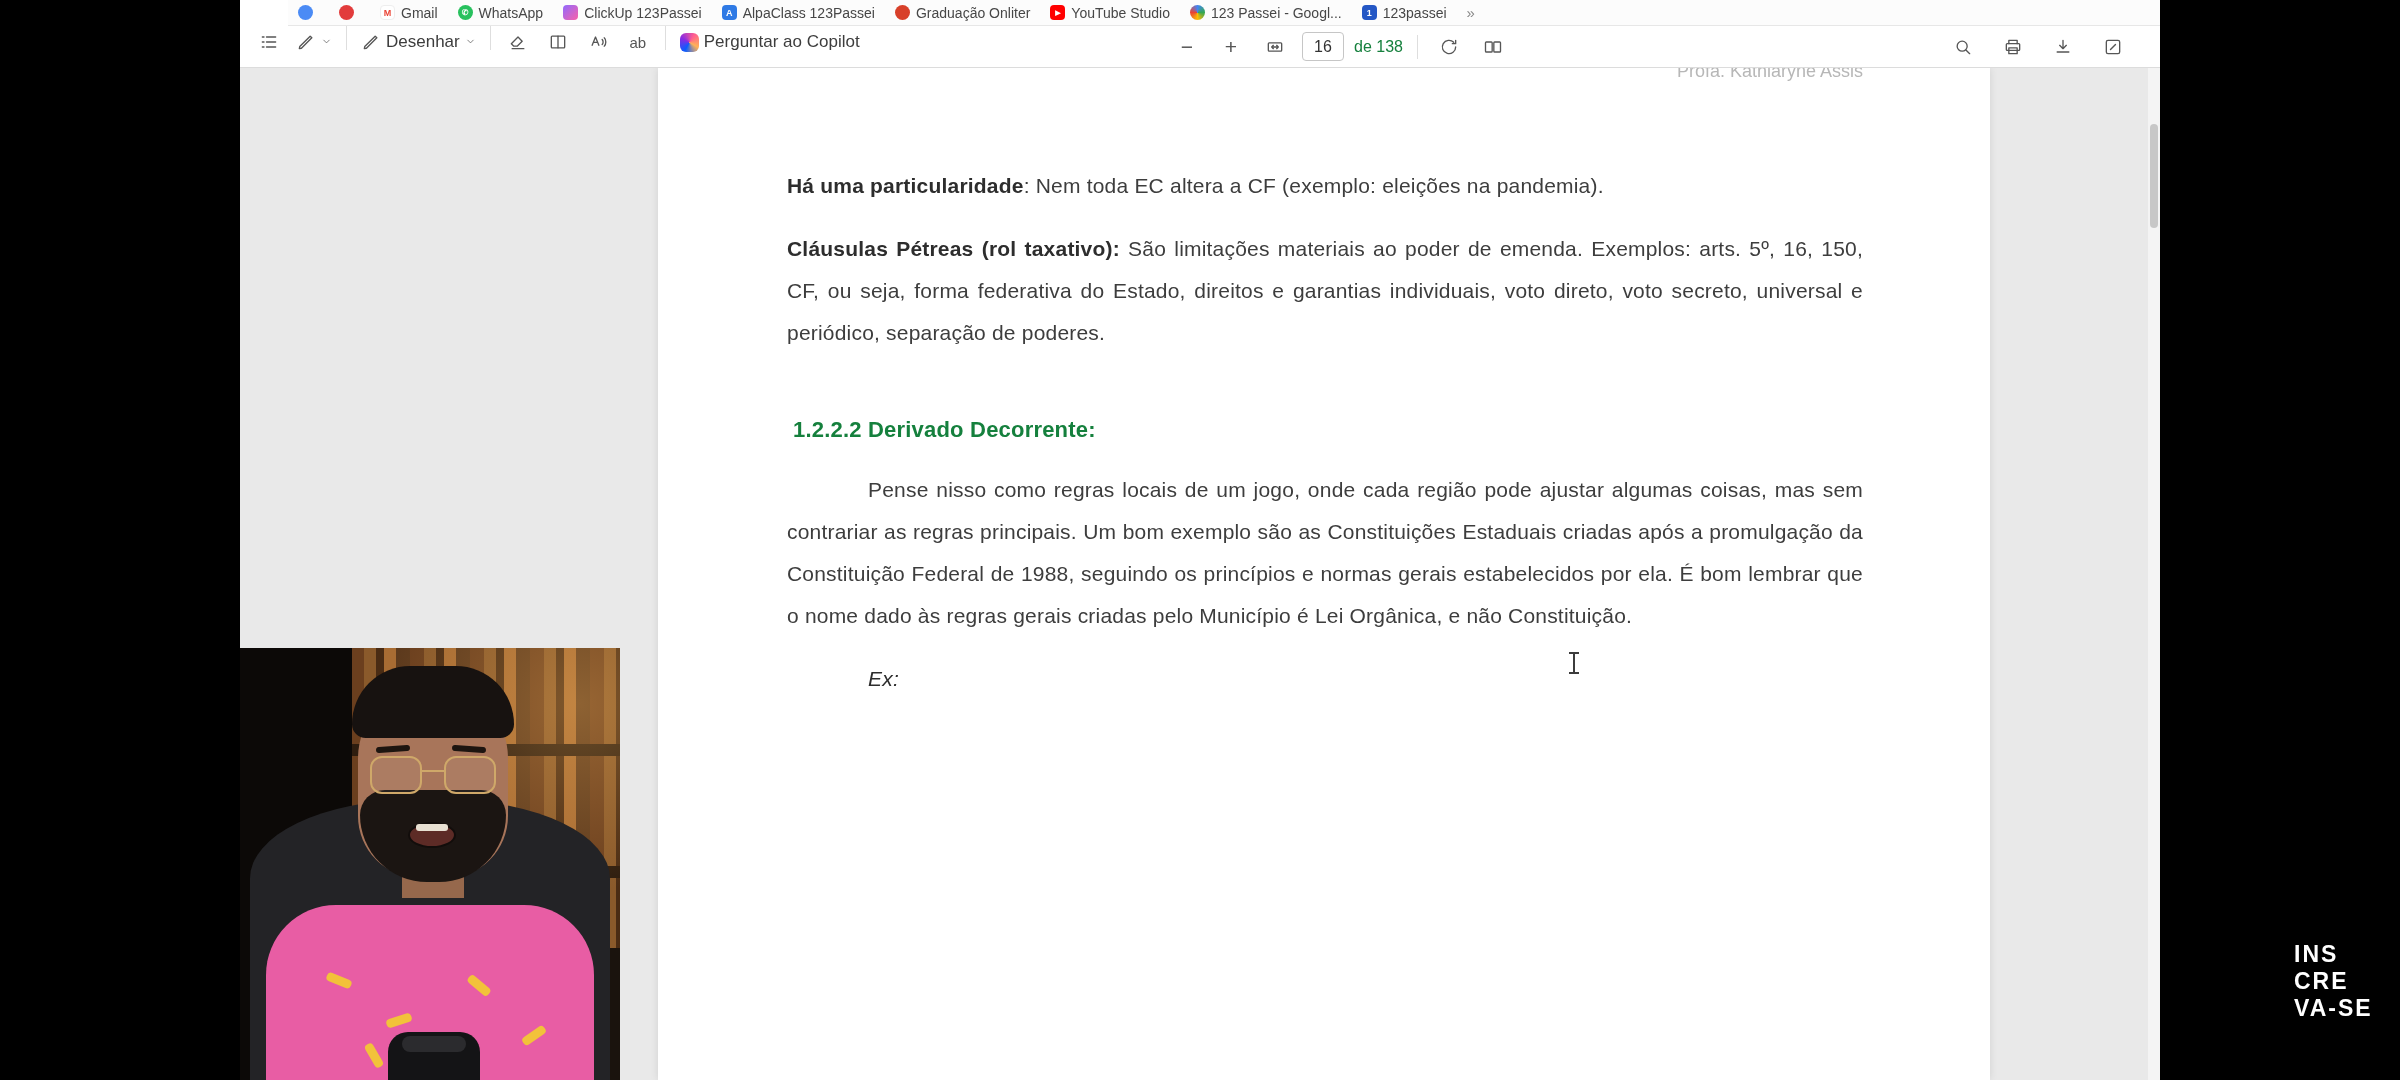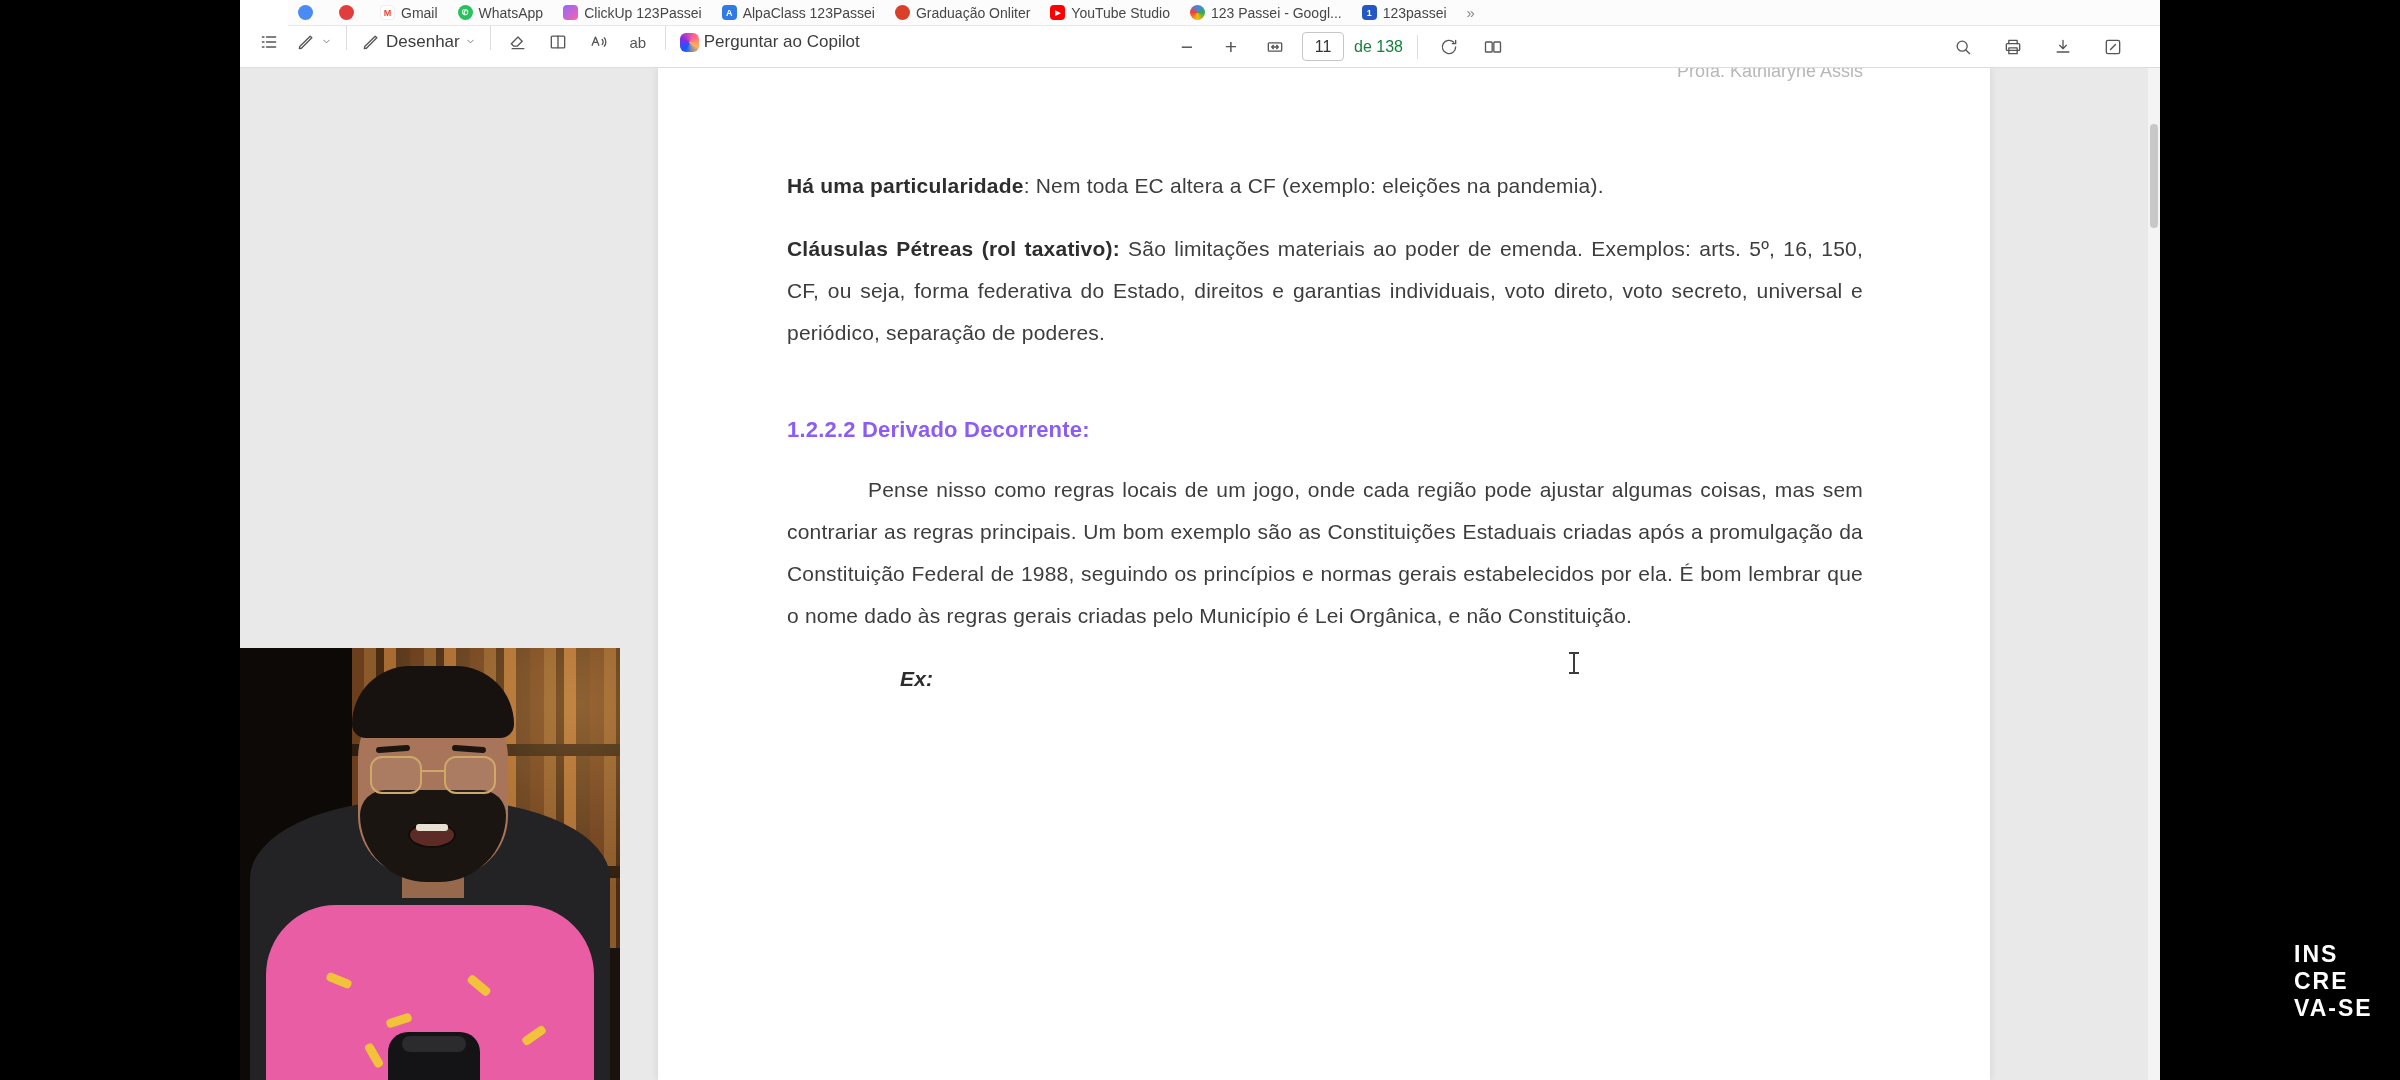--- a/index.html
+++ b/index.html
@@ -91,24 +91,24 @@
     font-size:18px; color:#b7b7b7; white-space:nowrap;
   }
   .doc-text {
     position:absolute; left:129px; top:0; width:1076px;
     padding-top:97px;
     font-size:21px; line-height:42px; color:#3d3d3d;
     text-align:justify; letter-spacing:0.2px;
   }
   .doc-text p  { margin:0 0 21px; }
   .doc-text b  { color:#2d2d2d; }
-  .doc-text h2 { margin:55px 0 18px; font-size:22px; line-height:42px; color:#8b5cf6; font-weight:bold; }
+  .doc-text h2 { margin:55px 6px 18px; font-size:22px; line-height:42px; color:#15803d; font-weight:bold; }
   .p-indent { text-indent:81px; }
   .ex { text-indent:81px; }
-  .ex i { font-weight:bold; color:#2d2d2d;margin-left:32px; }
+  .ex i { font-weight:normal; color:#2d2d2d; }
 
   
   .ibeam { position:absolute; left:1328px; top:582px; width:12px; height:26px; }
   .ibeam::before { content:""; position:absolute; left:5px; top:2px; width:2px; height:22px; background:#3c3c3c; }
   .ibeam::after  { content:""; position:absolute; left:1px; top:2px; width:10px; height:2px;
     box-shadow:0 0 0 0 #3c3c3c, 0 20px 0 0 #3c3c3c; background:#3c3c3c; }
 
   
   .v-scrollbar { position:absolute; right:0; top:0; bottom:0; width:12px; background:#f4f4f4; }
   .v-thumb { position:absolute; left:2px; top:56px; width:8px; height:104px; background:#c7c7c7; border-radius:4px; }
@@ -266,21 +266,21 @@
 
     <div class="tb-center">
       <div class="tb-btn glyph-btn zi-minus"></div>
       <div class="tb-btn glyph-btn zi-plus"></div>
       <div class="tb-btn">
         <svg viewBox="0 0 24 24">
             <rect x="4" y="7" width="16" height="10" rx="1"></rect>
             <path d="M8 12h8M8 12l2-2M8 12l2 2M16 12l-2-2M16 12l-2 2"></path>
           </svg>
       </div>
-      <div class="page-box">11</div>
+      <div class="page-box">16</div>
       <div class="page-total">de 138</div>
       <div class="tb-divider"></div>
       <div class="tb-btn">
         <svg viewBox="0 0 24 24">
             <path d="M20 12a8 8 0 1 1-2.3-5.6M20 4v4h-4"></path>
           </svg>
       </div>
       <div class="tb-btn">
         <svg viewBox="0 0 24 24">
             <rect x="3" y="6" width="8" height="12" rx="1"></rect>

